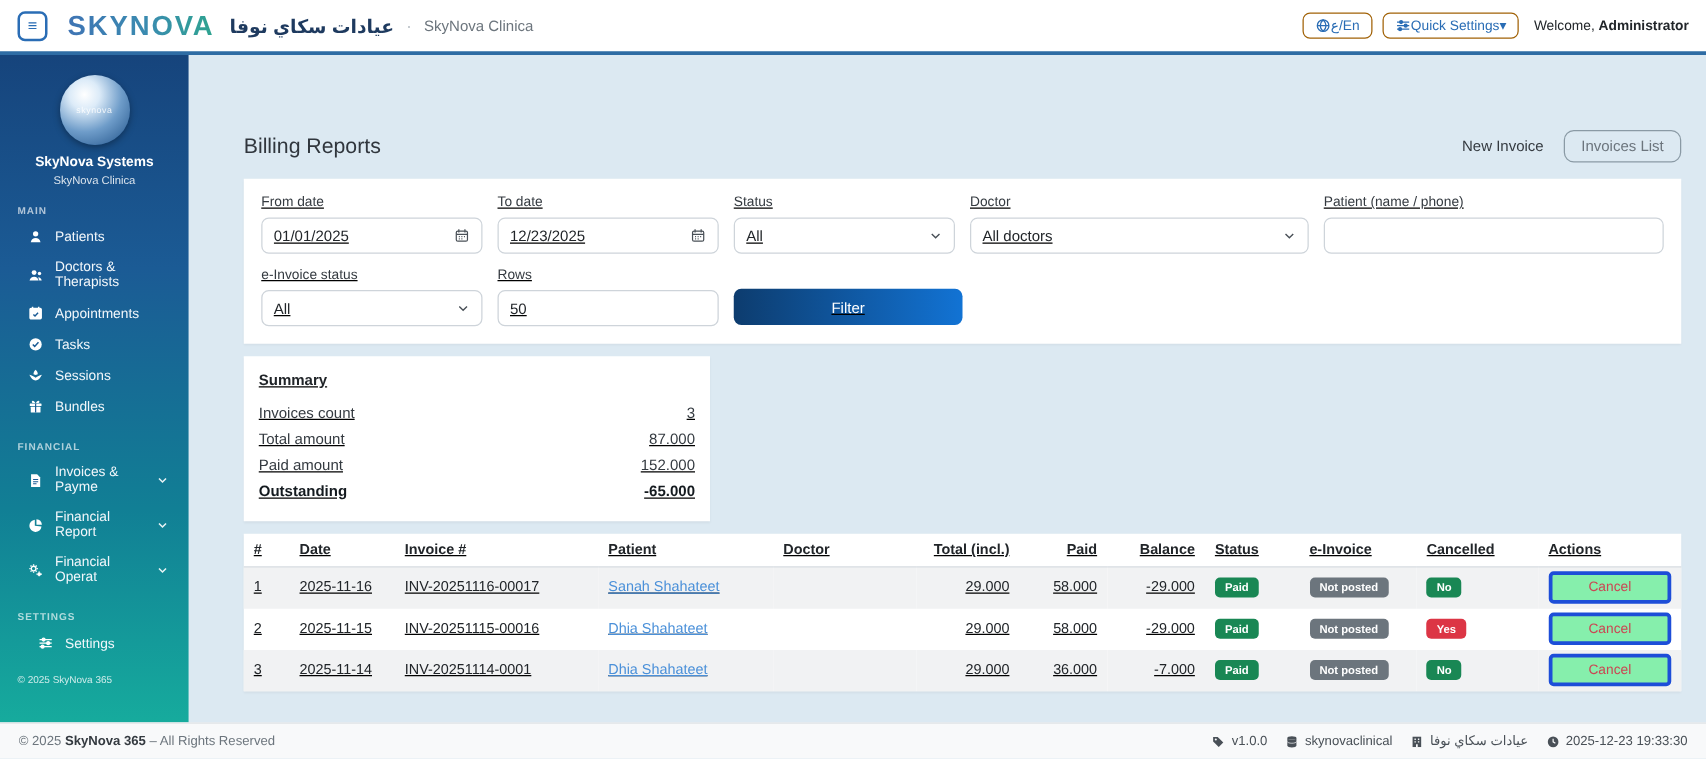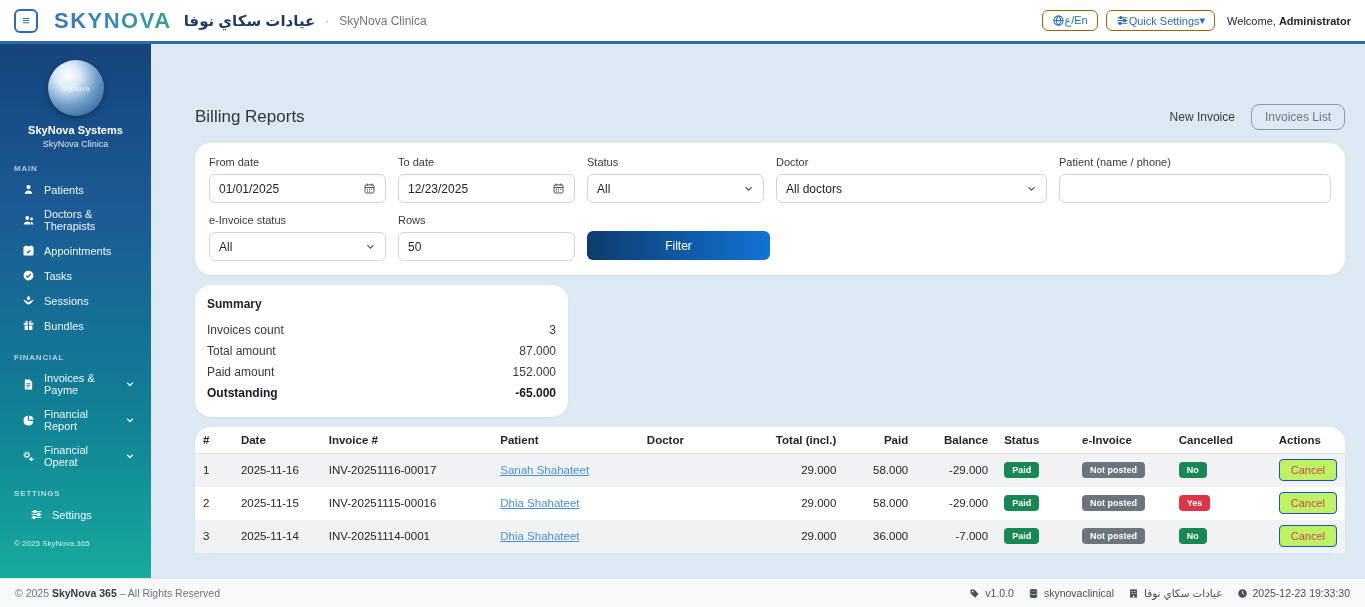--- a/index.html
+++ b/index.html
@@ -45,21 +45,21 @@
 
   .main { flex:1 1 auto; background:#dce9f2; padding:60px 20px 0 44px; overflow:hidden; }
   .page-head { display:flex; align-items:center; }
   .page-title { font-size:17px; color:#30363d; font-weight:500; }
   .page-actions { margin-left:auto; display:flex; align-items:center; gap:16px; }
   .new-invoice { font-size:12px; color:#343a40; cursor:pointer;text-align:right; }
   .outline-btn { font-size:12px; color:#6c757d; border:1px solid #8a9aa5; border-radius:8px;
     padding:5px 13px; background:transparent; cursor:pointer; }
 
   
-  .card { background:#fff; border-radius:16px; box-shadow:0 1px 2px rgba(0,0,0,.05); }
+  .card { background:#fff; border-radius:0; box-shadow:0 1px 2px rgba(0,0,0,.05);text-decoration:underline; }
   .filter-card { margin-top:13px; padding:13px 14px 14px 14px; }
   .f-row { display:grid; gap:12px; }
   .f-row1 { grid-template-columns:177px 177px 177px 271px 1fr; }
   .f-row2 { grid-template-columns:177px 177px 183px; margin-top:11px; }
   .f-label { font-size:11px; color:#343a40; margin-bottom:6px; display:block; }
   .inp { height:29px; border:1px solid #ced4da; border-radius:6px; background:#fff;
     display:flex; align-items:center; padding:0 9px; font-size:12px; color:#212529; gap:6px; }
   .inp input { border:none; outline:none; flex:1; font-size:12px; color:#212529; min-width:0;
     font-family:inherit; background:transparent; }
   .inp .icon-right { margin-left:auto; color:#495057; display:flex; }
@@ -80,22 +80,22 @@
   thead th { text-align:left; font-weight:bold; padding:7px 8px; border-bottom:1px solid #dee2e6; }
   th.num, td.num { text-align:right; }
   tbody tr:nth-child(odd) { background:#f1f2f3; }
   tbody td { padding:0 8px; height:33px; }
   a.patient-link { color:#4a90d9; text-decoration:underline; cursor:pointer;text-align:right; }
   .badge { display:inline-block; font-size:9px; font-weight:bold; color:#fff;
     border-radius:4px; padding:3px 8px; }
   .badge-green { background:#198754; }
   .badge-gray { background:#6c757d; }
   .badge-red { background:#dc3545; }
-  .cancel-btn { border:1px solid #1d4ed8; color:#cb4653; background:#bef264; border-radius:4px;
-    font-size:11px; padding:4px 11px; cursor:pointer; font-family:inherit; }
+  .cancel-btn { border:3px solid #1d4ed8; color:#cb4653; background:#86efac; border-radius:4px;
+    font-size:11px; padding:4px 29px; cursor:pointer; font-family:inherit; }
 
   
   .footer { height:29px; flex:0 0 auto; background:#f8f9fa; border-top:1px solid #dfe3e6;
     display:flex; align-items:center; padding:0 15px; font-size:10.5px; color:#6c757d; }
   .footer b { color:#343a40;margin-top:26px; }
   .footer-right { margin-left:auto; display:flex; align-items:center; gap:14px; color:#495057; }
   .f-item { display:flex; align-items:center; gap:5px; }
   svg { display:block; }
 </style>
 </head>

